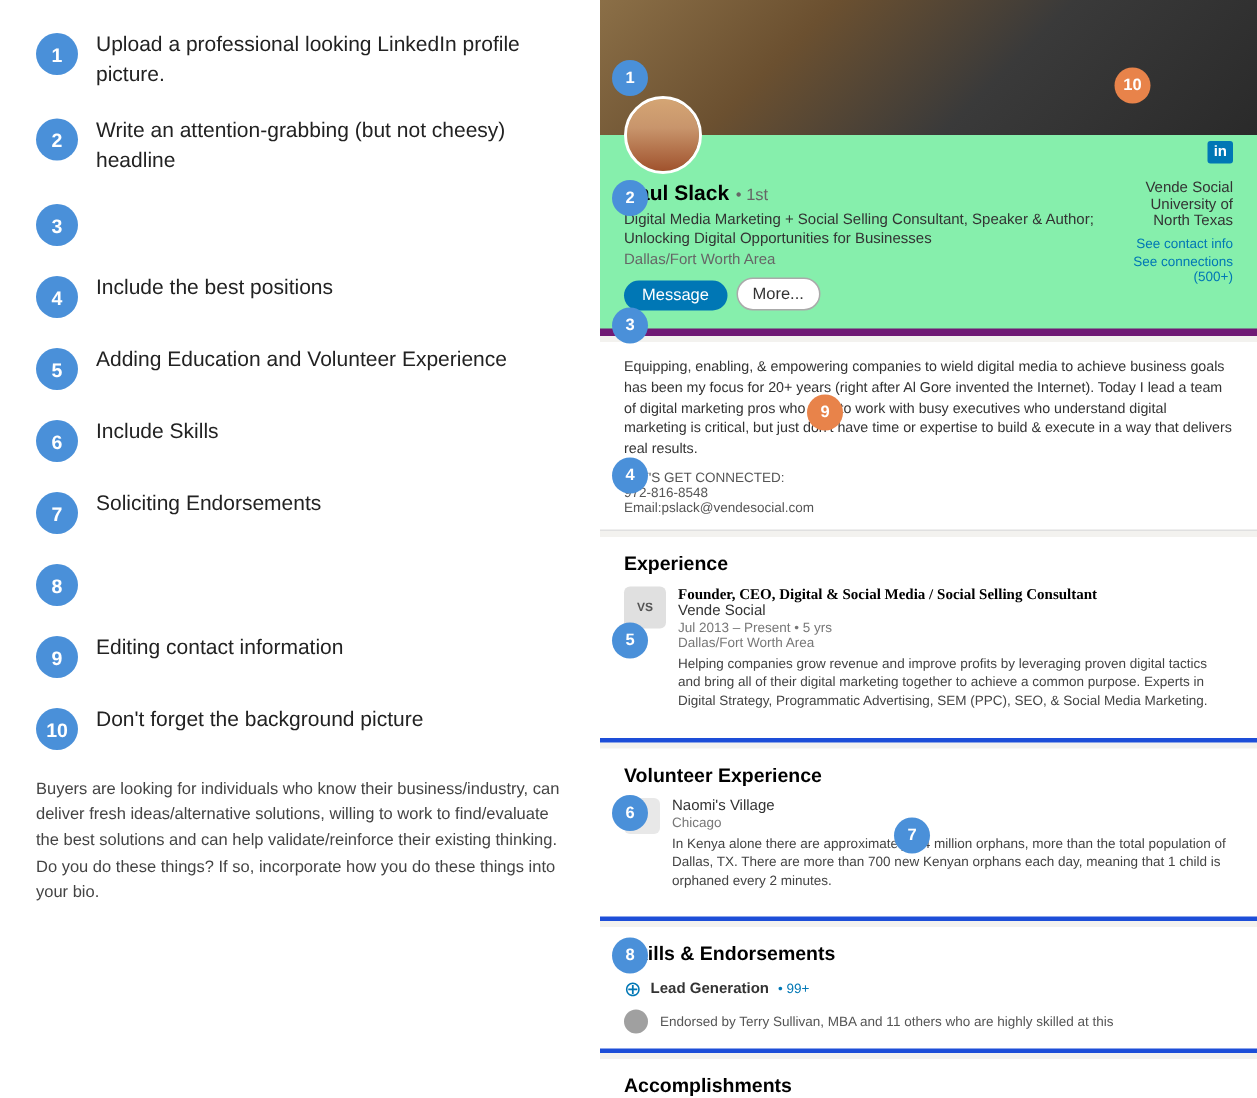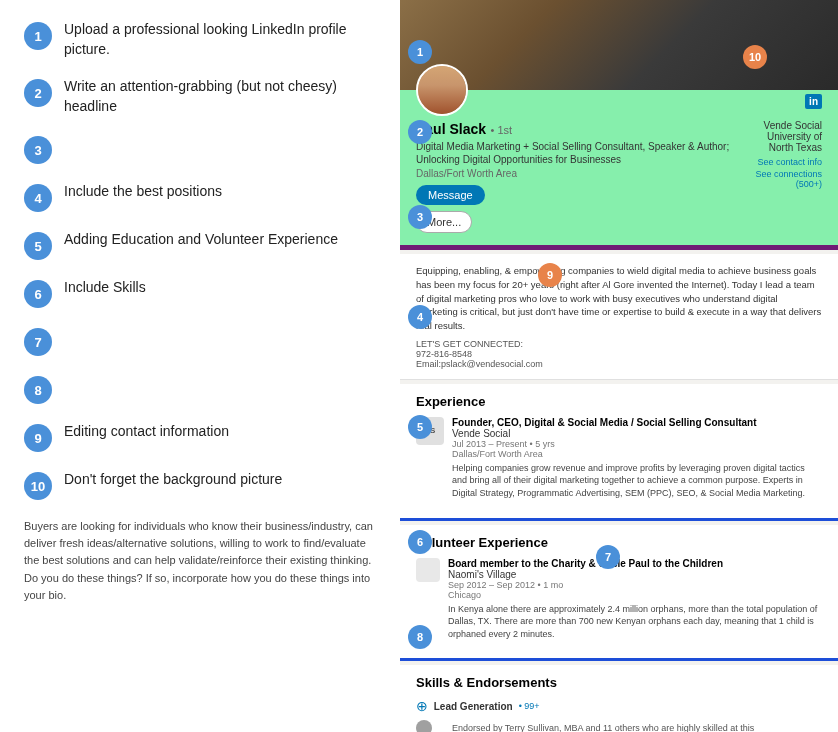--- a/index.html
+++ b/index.html
@@ -166,22 +166,21 @@
 
     .profile-edu {
       font-size: 10px;
       color: #333;
     }
 
     .profile-actions {
       display: flex;
       gap: 6px;
       margin-top: 6px;
-      align-items: flex-start;
-      flex-direction: column;
+      align-items: flex-end;
     }
 
     .btn-message {
       background: #0077b5;
       color: #fff;
       border: none;
       border-radius: 16px;
       padding: 4px 12px;
       font-size: 11px;
       cursor: pointer;
@@ -258,20 +257,21 @@
     }
 
     .exp-details {
       flex: 1;
     }
 
     .exp-role {
       font-size: 10px;
       font-weight: bold;
       color: #000;
+      font-family: Liberation Serif, serif;
     }
 
     .exp-company {
       font-size: 10px;
       color: #333;
     }
 
     .exp-dates {
       font-size: 9px;
       color: #777;
@@ -319,21 +319,21 @@
     .endorsed-row {
       display: flex;
       justify-content: space-between;
     }
 
     .endorser {
       font-size: 9px;
       color: #555;
       display: flex;
       align-items: center;
-      gap: 20px;
+      gap: 8px;
     }
 
     .endorser-avatar {
       width: 16px;
       height: 16px;
       border-radius: 50%;
       background: #ccc;
     }
 
     
@@ -377,20 +377,21 @@
       <div class="list-item">
     <div class="list-number">5</div>
     <div class="list-text">Adding Education and Volunteer Experience</div>
   </div>
       <div class="list-item">
     <div class="list-number">6</div>
     <div class="list-text">Include Skills</div>
   </div>
       <div class="list-item">
     <div class="list-number">7</div>
+    <div class="list-text">Soliciting Endorsements</div>
   </div>
       <div class="list-item">
     <div class="list-number">8</div>
   </div>
       <div class="list-item">
     <div class="list-number">9</div>
     <div class="list-text">Editing contact information</div>
   </div>
       <div class="list-item">
     <div class="list-number">10</div>
@@ -454,23 +455,21 @@
           <div class="exp-desc">Helping companies grow revenue and improve profits by leveraging proven digital tactics and bring all of their digital marketing together to achieve a common purpose. Experts in Digital Strategy, Programmatic Advertising, SEM (PPC), SEO, &amp; Social Media Marketing.</div>
         </div>
       </div>
     </div>
 
     <div class="section-block">
       <div class="section-title">Volunteer Experience</div>
       <div class="exp-item">
         <div class="vol-logo"></div>
         <div class="exp-details">
-          <div class="exp-role">Board member to the Charity &amp; Uncle Paul to the Children</div>
           <div class="exp-company">Naomi's Village</div>
-          <div class="exp-dates">Sep 2012 – Sep 2012 • 1 mo</div>
           <div class="exp-dates">Chicago</div>
           <div class="exp-desc">In Kenya alone there are approximately 2.4 million orphans, more than the total population of Dallas, TX. There are more than 700 new Kenyan orphans each day, meaning that 1 child is orphaned every 2 minutes.</div>
         </div>
       </div>
     </div>
 
     <div class="section-block">
       <div class="section-title">Skills &amp; Endorsements</div>
       <div class="skill-item">
         <span class="skill-icon">⊕</span>

